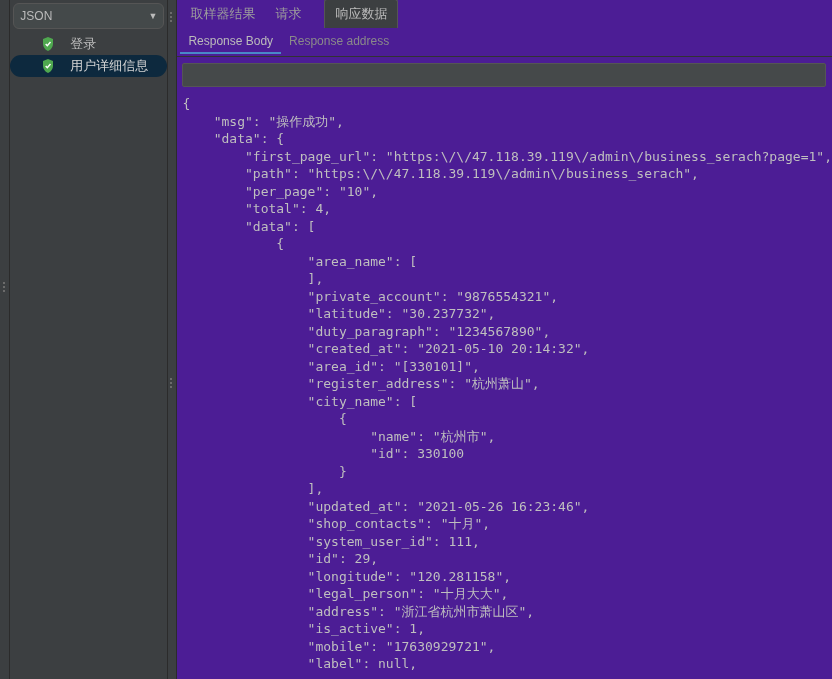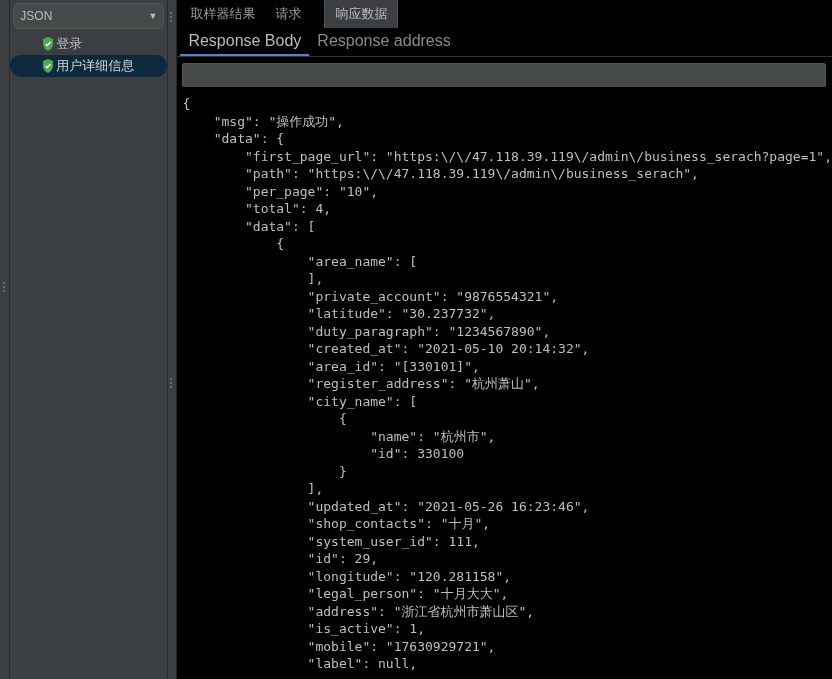--- a/index.html
+++ b/index.html
@@ -63,21 +63,21 @@
   }
   .tree {
     flex: 1;
     padding-top: 4px;
   }
   .tree-item {
     display: flex;
     align-items: center;
     height: 22px;
     padding-left: 32px;
-    gap: 2px;
+    gap: 16px;
     font-size: 13px;
     text-align: center;
   }
   .tree-item.selected {
     background: #0d293e;
     color: #d6d6d6;
     border-radius: 11px;
   }
   .shield-icon {
     width: 12px;
@@ -85,21 +85,21 @@
     position: relative;
     display: flex;
     align-items: center;
     justify-content: center;
   }
   .shield-icon svg { width: 12px; height: 14px; display:block; }
   .main {
     flex: 1;
     display: flex;
     flex-direction: column;
-    background: #000000;
+    background: #4c1d95;
     position: relative;
   }
   .inner-gutter {
     position: absolute;
     left: 0;
     top: 0;
     bottom: 0;
     width: 8px;
     background: #3c3f41;
     border-right: 1px solid #2b2b2b;
@@ -138,21 +138,21 @@
   .sub-tab-row {
     display: flex;
     align-items: center;
     height: 28px;
     padding-left: 4px;
     gap: 0;
     border-bottom: 1px solid #323232;
   }
   .sub-tab {
     padding: 4px 8px;
-    font-size: 16px;
+    font-size: 12px;
     color: #8a8a8a;
     cursor: pointer;
     border-bottom: 2px solid transparent;
   }
   .sub-tab.active {
     color: #bbbbbb;
     border-bottom: 2px solid #4a88c7;
   }
   .search-bar {
     margin: 6px 6px 2px 6px;

